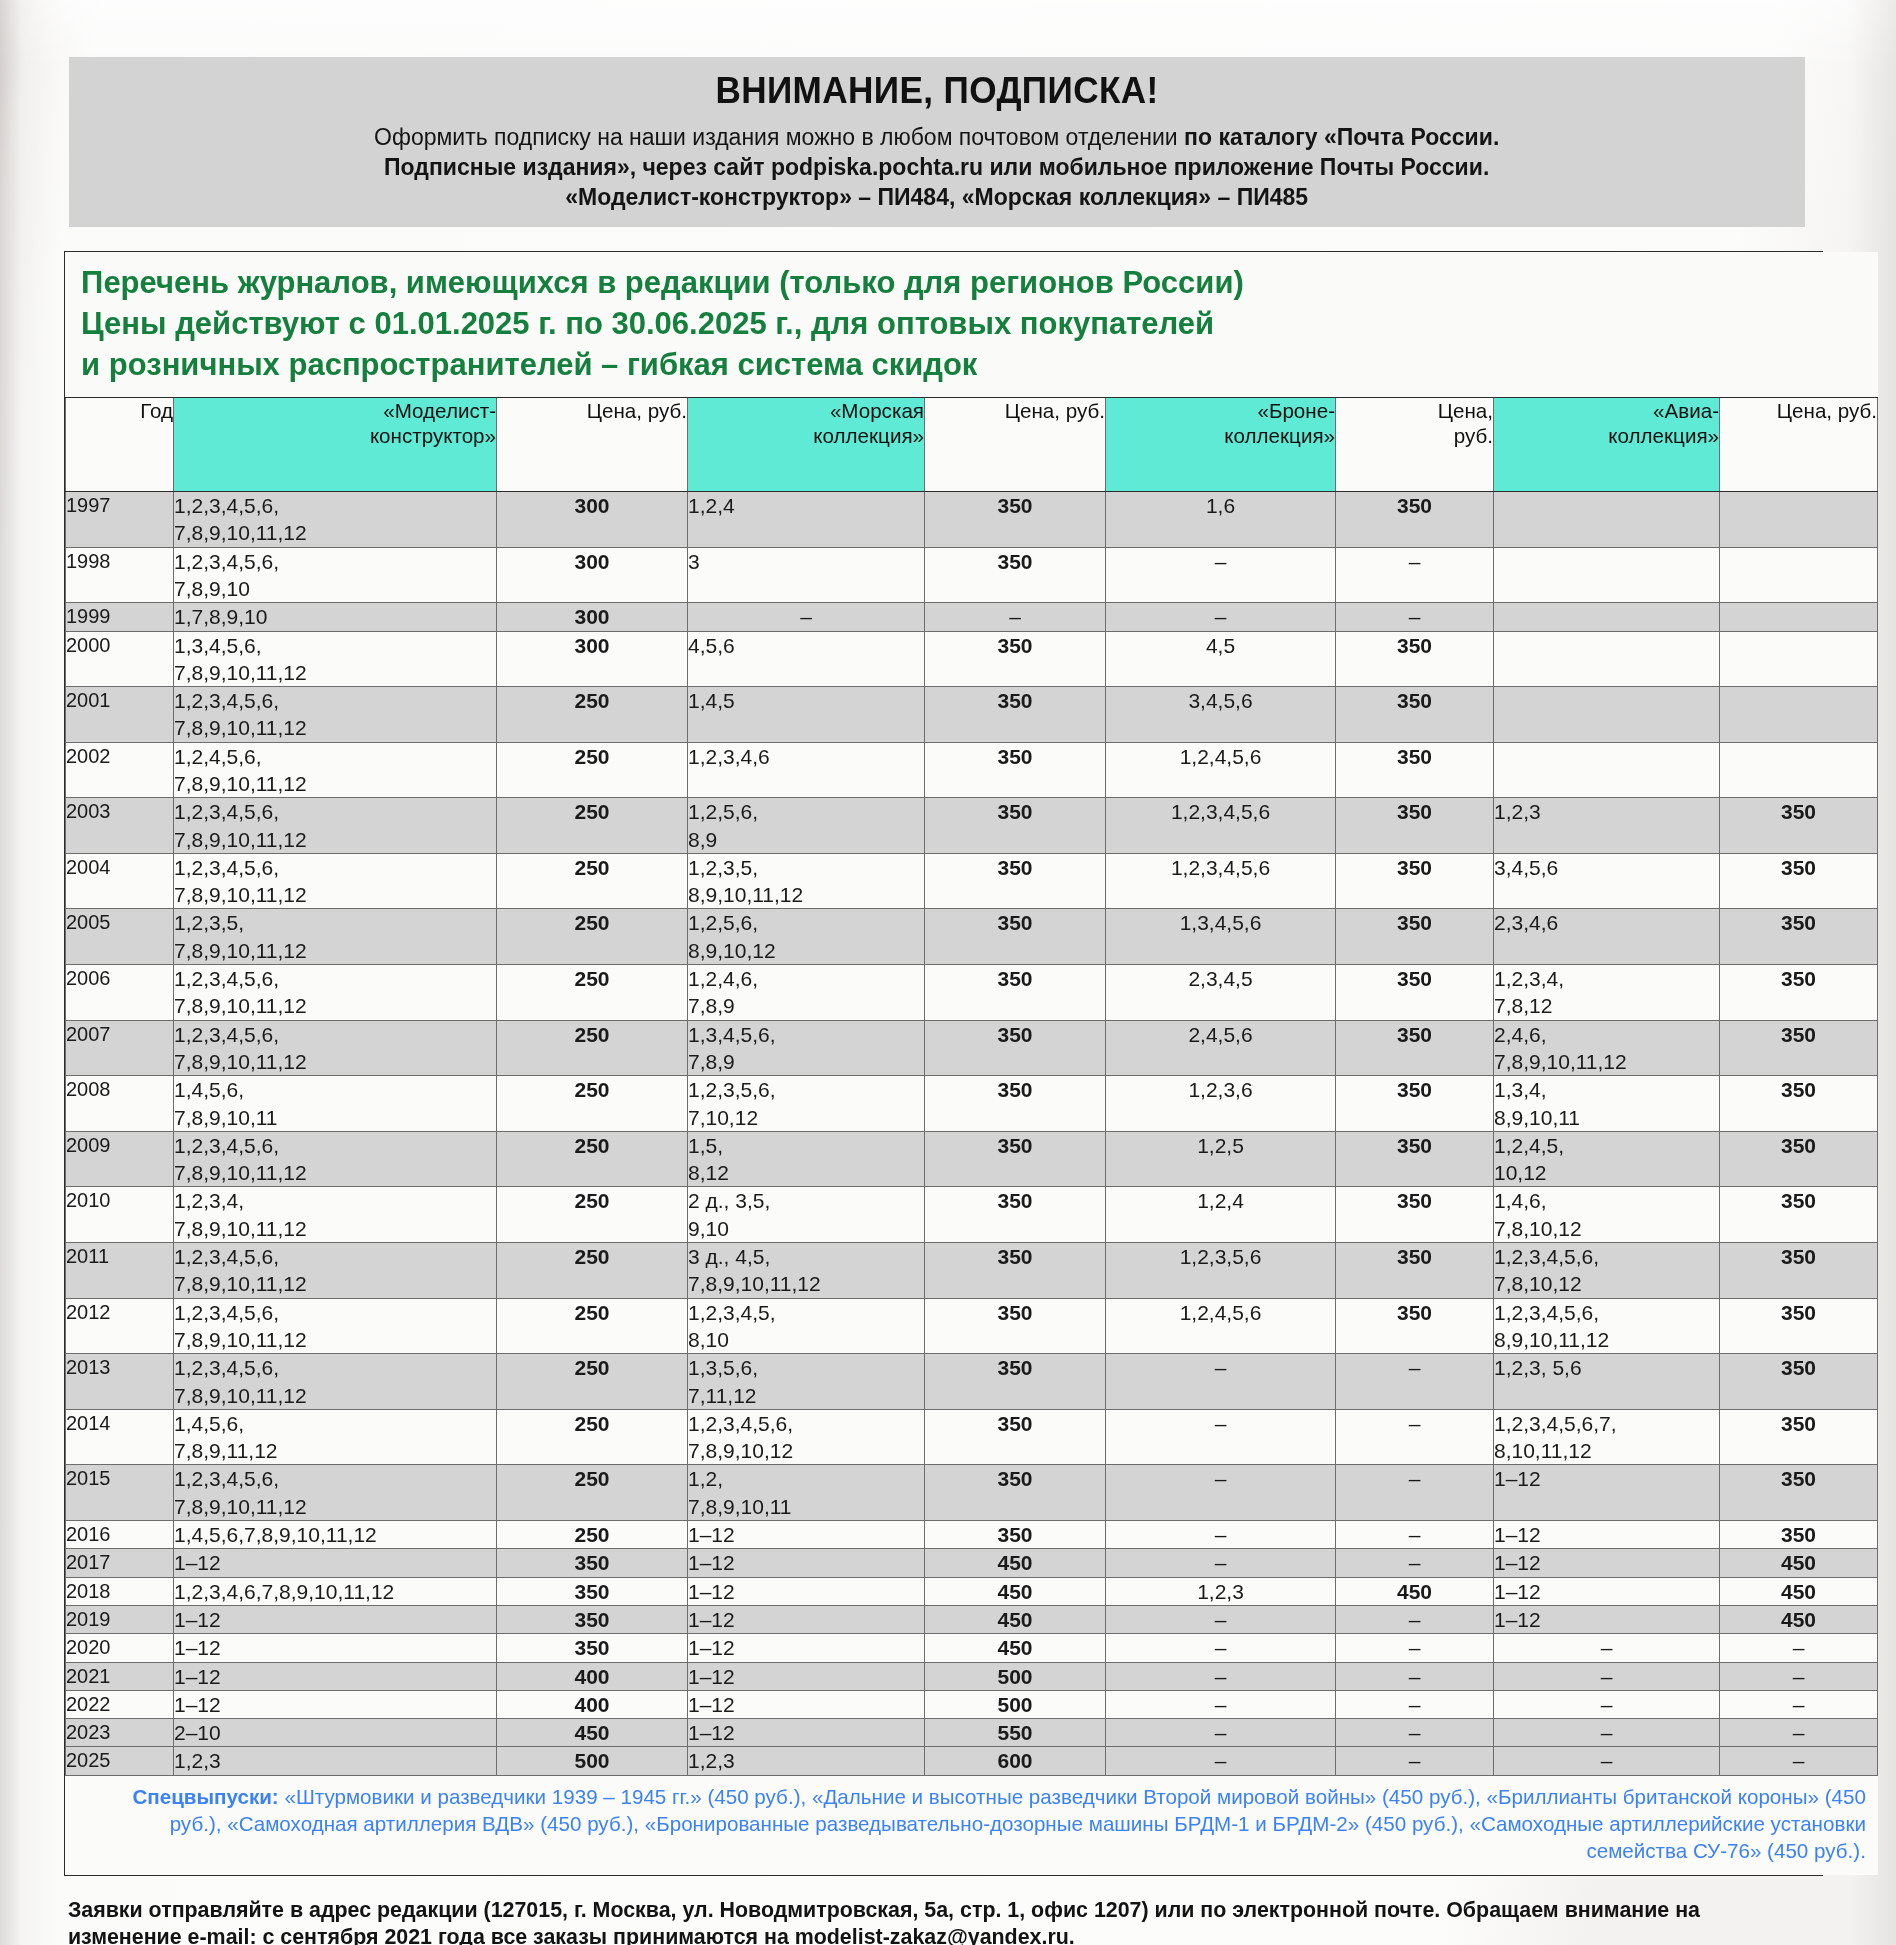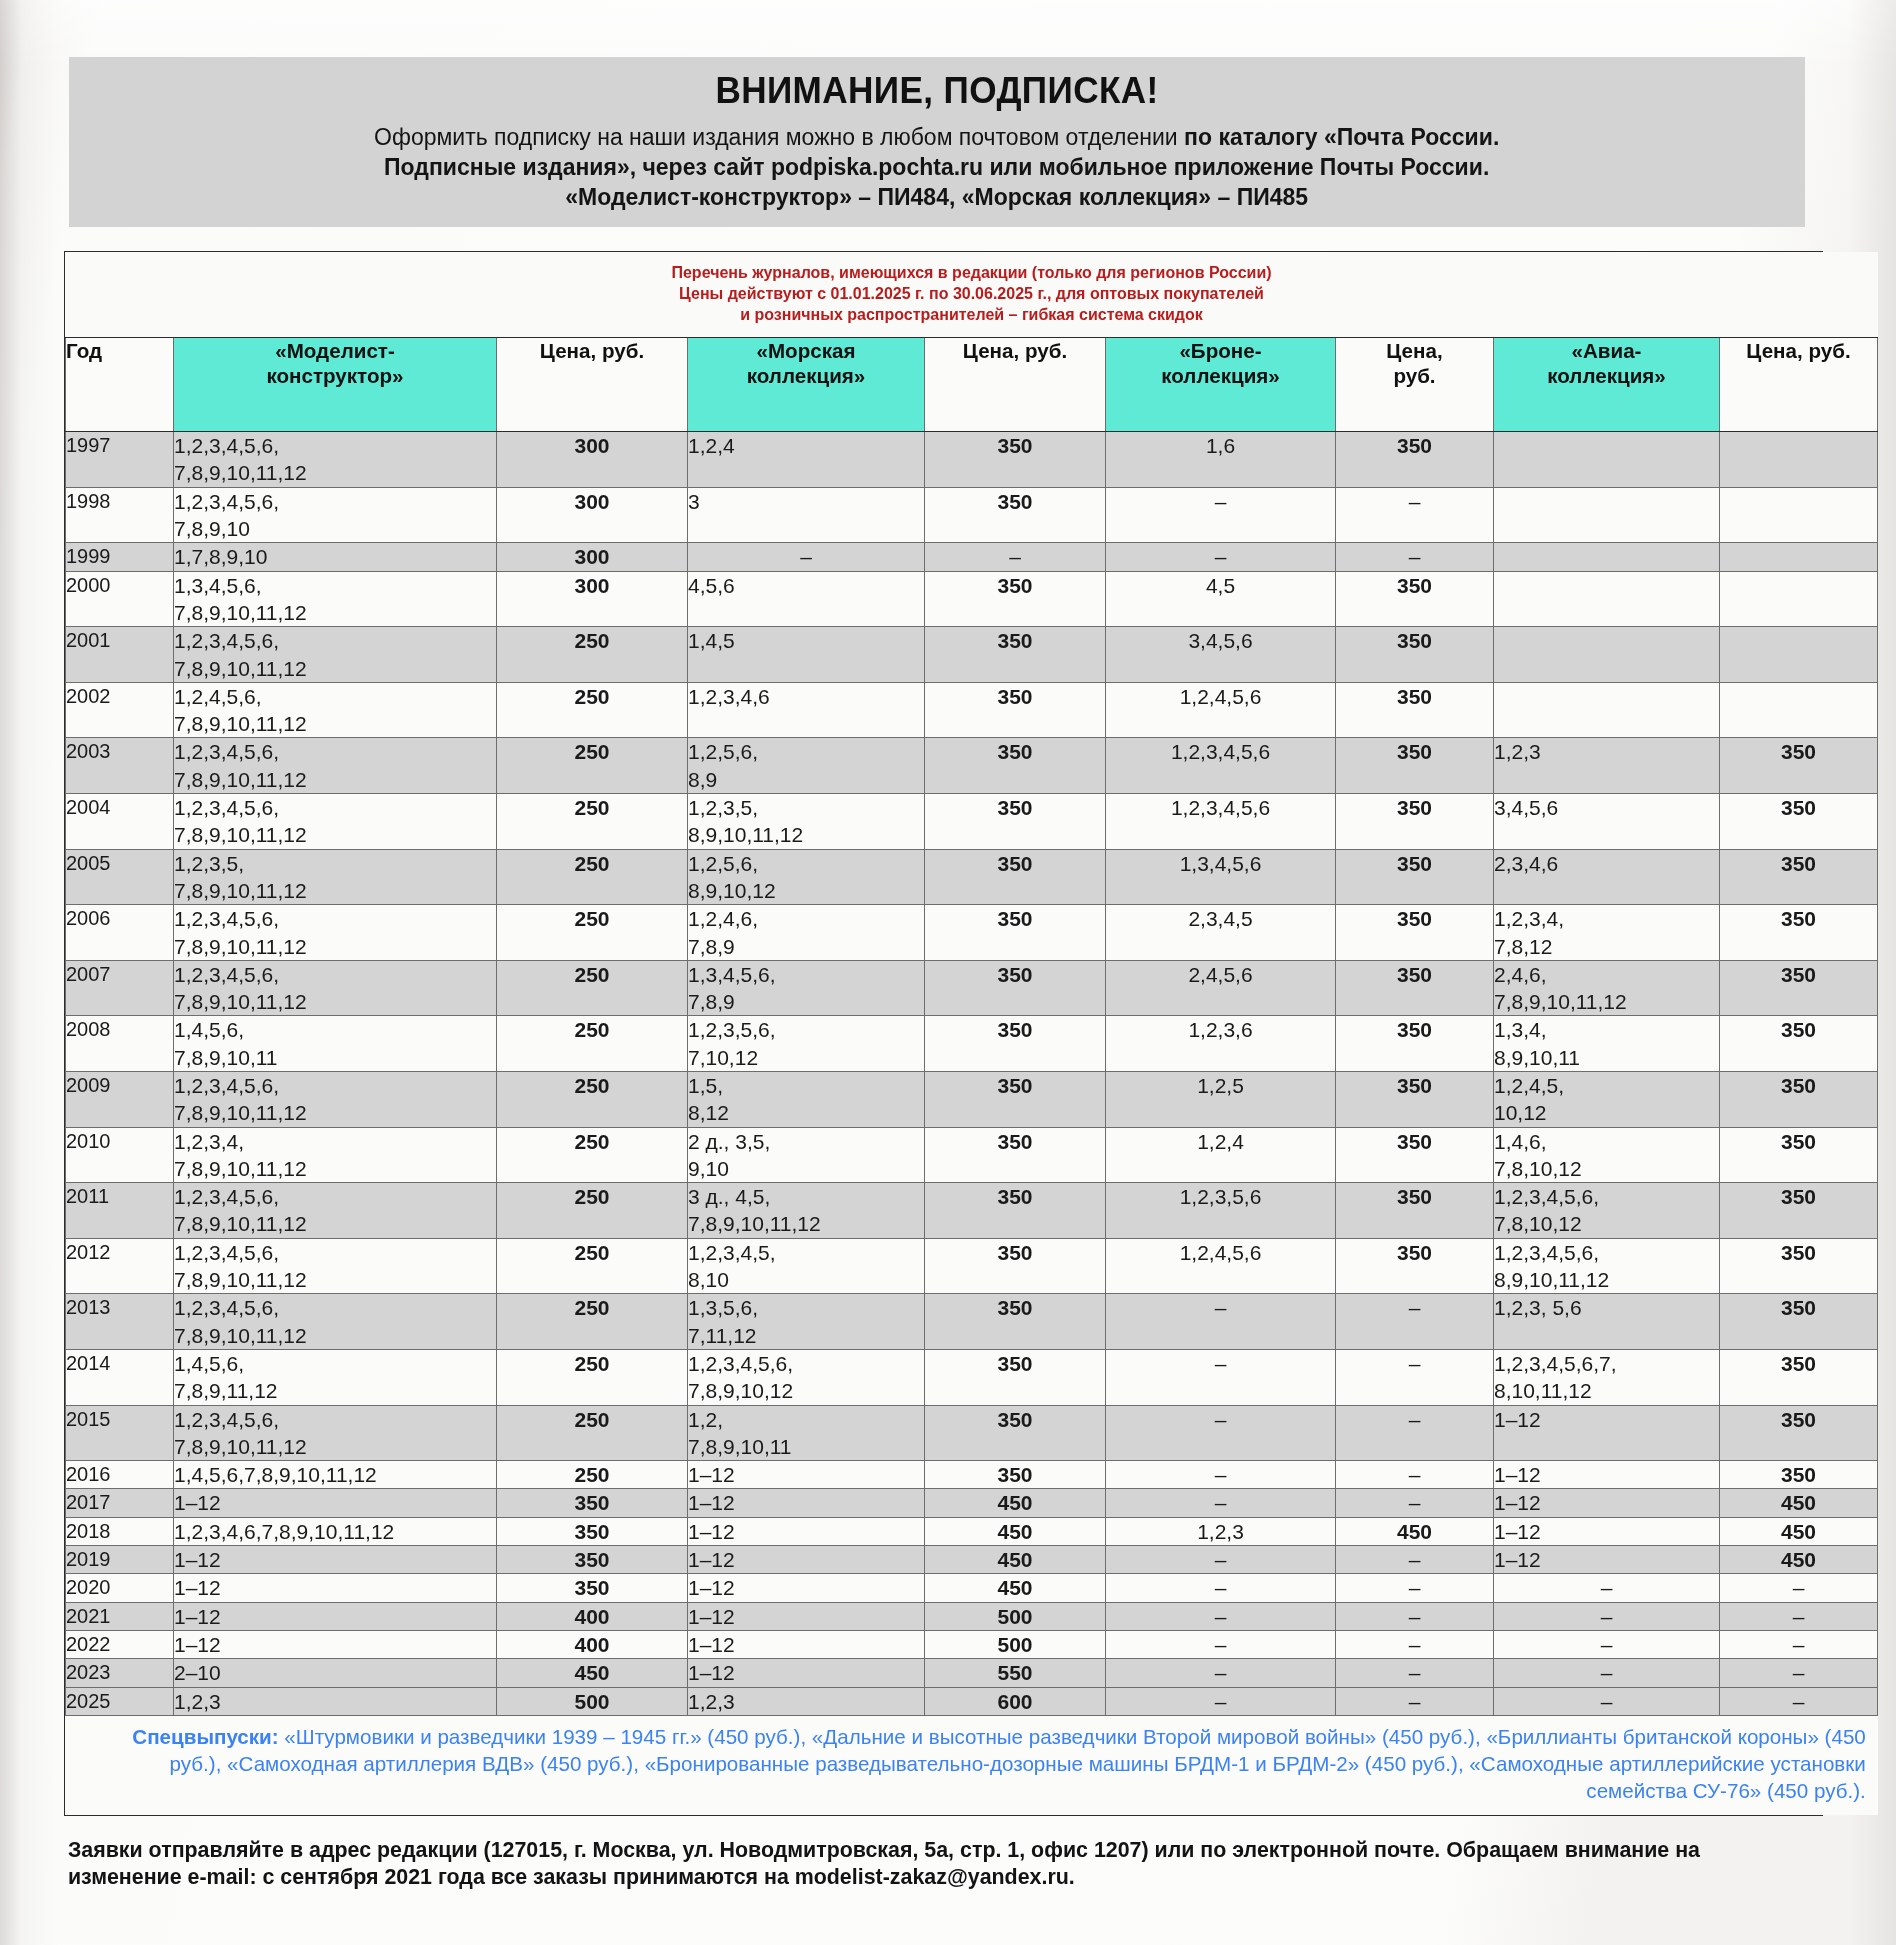--- a/index.html
+++ b/index.html
@@ -99,35 +99,36 @@
     padding: 0;
   }
 
   .cap-cell {
     border: none !important;
     border-bottom: 1.9px solid #2c2c2c !important;
     padding: 10px 15.6px 11.7px 15.6px !important;
     background: #fafaf8;
   }
   .cap-line {
-    text-align: center;
-    font-size: 16px;
+    text-align: left;
+    font-size: 31px;
     font-weight: bold;
     line-height: 1.33;
-    color: #b91c1c;
+    color: #15803d;
   }
 
   thead tr.hdr td {
     border-top: none;
     border-bottom: 1.9px solid #2c2c2c;
     font-size: 20.6px;
-    font-weight: bold;
+    font-weight: normal;
     color: #111;
     height: 93px;
     line-height: 1.22;
+    text-align: right;
   }
   thead tr.hdr td.shade { background: #5eead4; }
   thead tr.hdr td.plain { background: #fbfbf9; }
   .hdr-year  { padding: 14px 0 0 8.6px; text-align: left; }
   .hdr-mid   { padding: 14px 3.9px 0 3.9px; text-align: center; }
 
   tbody tr td {
     font-size: 21px;
     color: #1a1a1a;
     line-height: 1.30;

